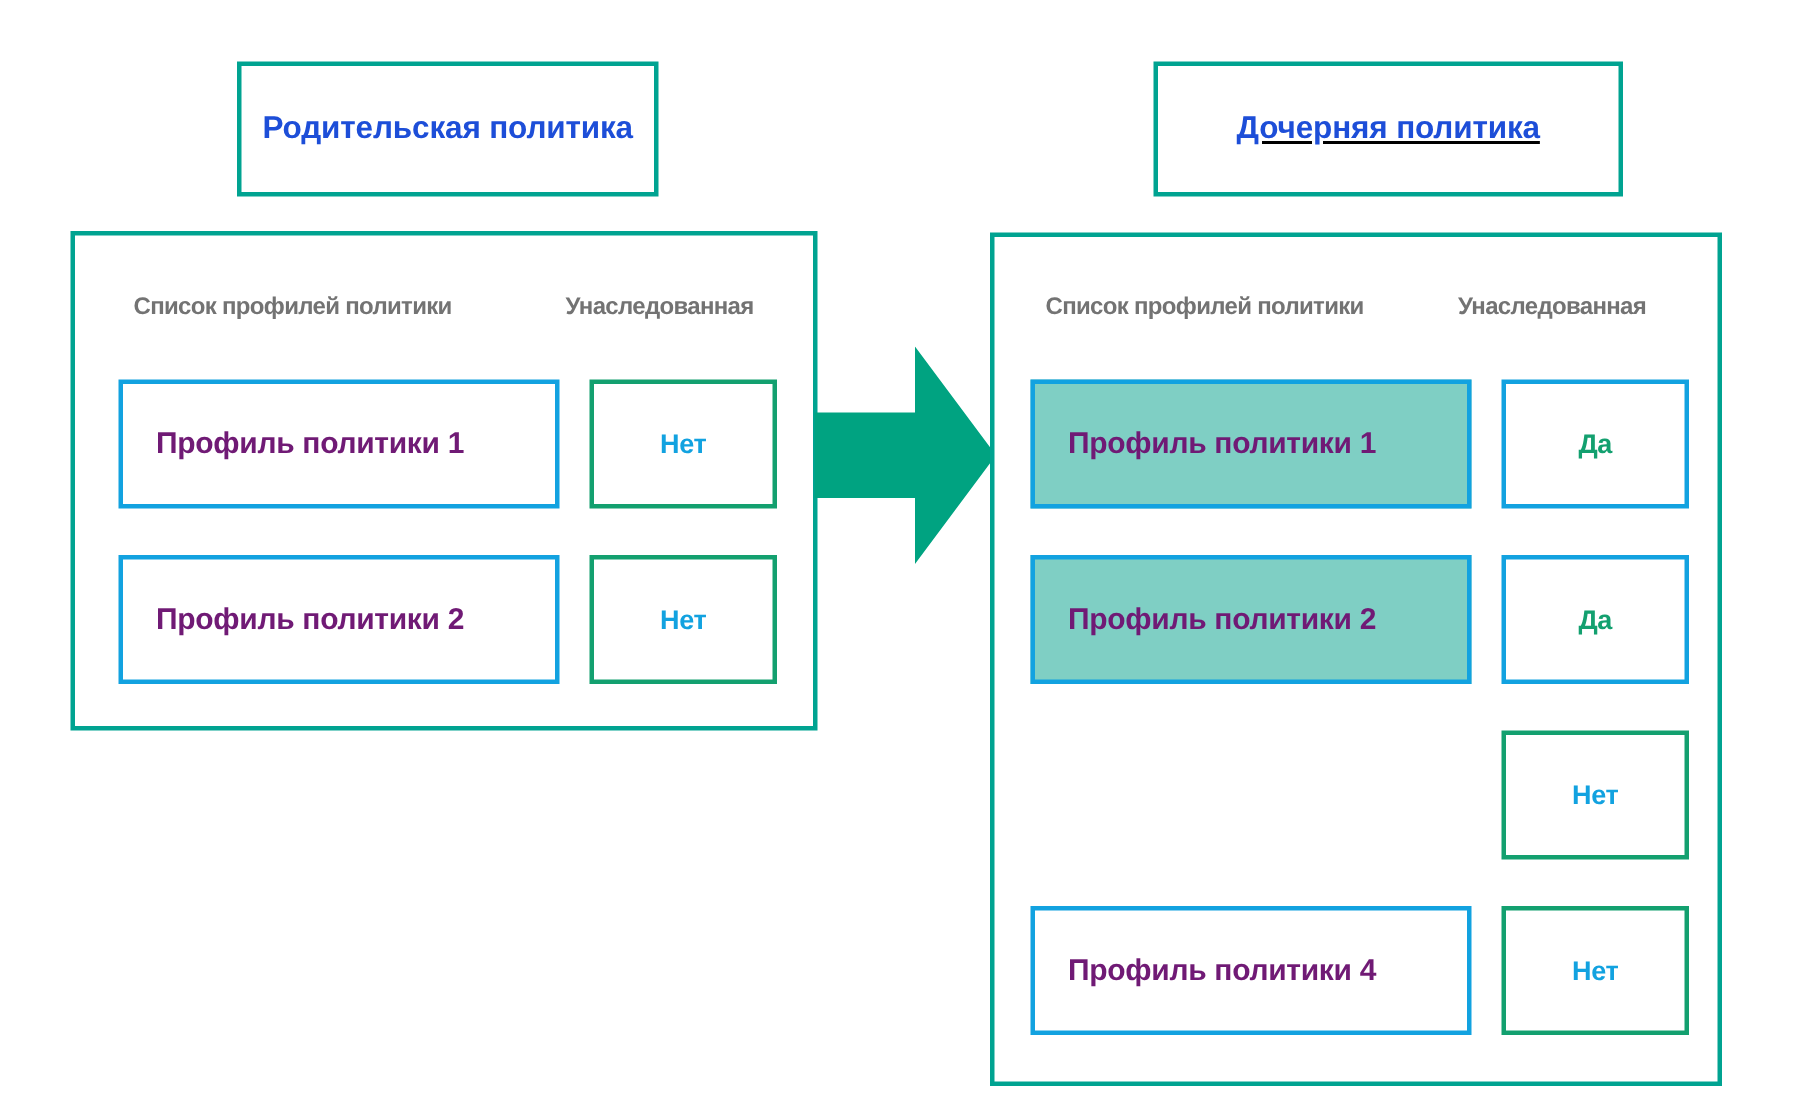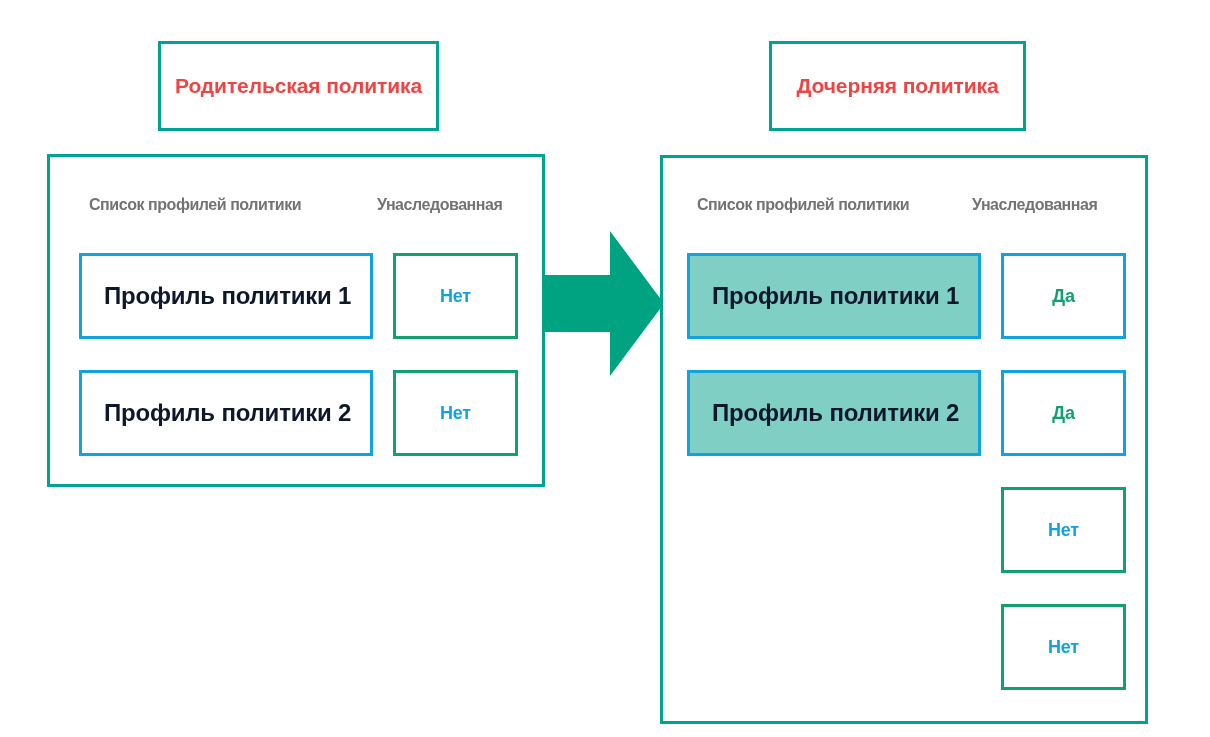--- a/index.html
+++ b/index.html
@@ -28,21 +28,21 @@
     border: 3px solid #00a391;
     background: #ffffff;
     display: flex;
     align-items: center;
     justify-content: center;
     text-align: center;
   }
   .hdr-label {
     font-size: 21px;
     font-weight: bold;
-    color: #ef4444;
+    color: #1d4ed8;
     line-height: 1.28;
     letter-spacing: -0.1px;
   }
 
   .panel {
     position: absolute;
     box-sizing: border-box;
     border: 3px solid #00a391;
     background: #ffffff;
   }
@@ -62,23 +62,23 @@
     border: 3px solid #12a2e0;
     background: #ffffff;
     display: flex;
     align-items: center;
     padding-left: 22px;
   }
   .profile-box.inherited {
     background: #7fcfc4;
   }
   .profile-label {
-    font-size: 24px;
+    font-size: 20px;
     font-weight: bold;
-    color: #0f172a;
+    color: #701a75;
     letter-spacing: -0.2px;
     white-space: nowrap;
   }
 
   .flag-box {
     position: absolute;
     box-sizing: border-box;
     background: #ffffff;
     display: flex;
     align-items: center;
@@ -143,21 +143,21 @@
   <div class="flag-box flag-no" style="left:393px; top:370px; width:125px; height:86px;">
     <span class="flag-label">Нет</span>
   </div>
 
   <div id="flow-arrow">
     <svg viewBox="0 0 121 145" preserveAspectRatio="none" xmlns="http://www.w3.org/2000/svg">
       <polygon points="0,44 67,44 67,0 121,72.5 67,145 67,101 0,101" fill="#00a381"></polygon>
     </svg>
   </div>
 
-  <div class="hdr-box" style="left:769px; top:41px; width:257px; height:90px;">
+  <div class="hdr-box" style="left:769px; top:41px; width:313px; height:90px;text-decoration:underline;">
     <span class="hdr-label">Дочерняя политика</span>
   </div>
 
   <div class="panel" style="left:660px; top:155px; width:488px; height:569px;"></div>
 
   <div class="col-head" style="left:697px; top:196px;">Список профилей политики</div>
 
   <div class="col-head" style="left:972px; top:196px;">Унаследованная</div>
 
   <div class="profile-box inherited" style="left:687px; top:253px; width:294px; height:86px;">
@@ -171,17 +171,20 @@
     <span class="profile-label">Профиль политики 2</span>
   </div>
   <div class="flag-box flag-yes" style="left:1001px; top:370px; width:125px; height:86px;">
     <span class="flag-label">Да</span>
   </div>
 
   <div class="flag-box flag-no" style="left:1001px; top:487px; width:125px; height:86px;">
     <span class="flag-label">Нет</span>
   </div>
 
+  <div class="profile-box" style="left:687px; top:604px; width:294px; height:86px;">
+    <span class="profile-label">Профиль политики 4</span>
+  </div>
   <div class="flag-box flag-no" style="left:1001px; top:604px; width:125px; height:86px;">
     <span class="flag-label">Нет</span>
   </div>
 
 </div>
 
 </body></html>

